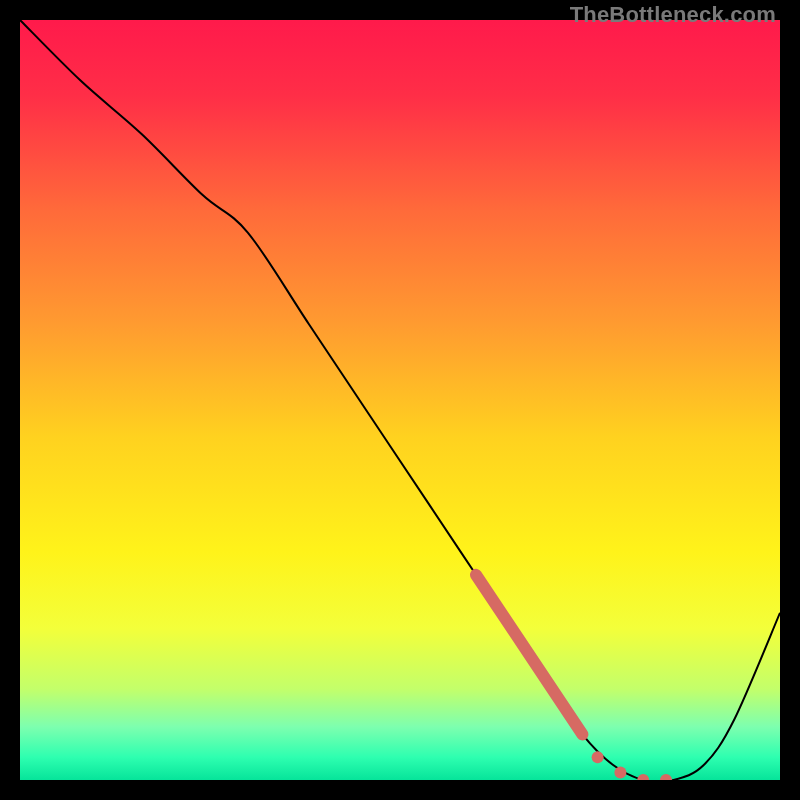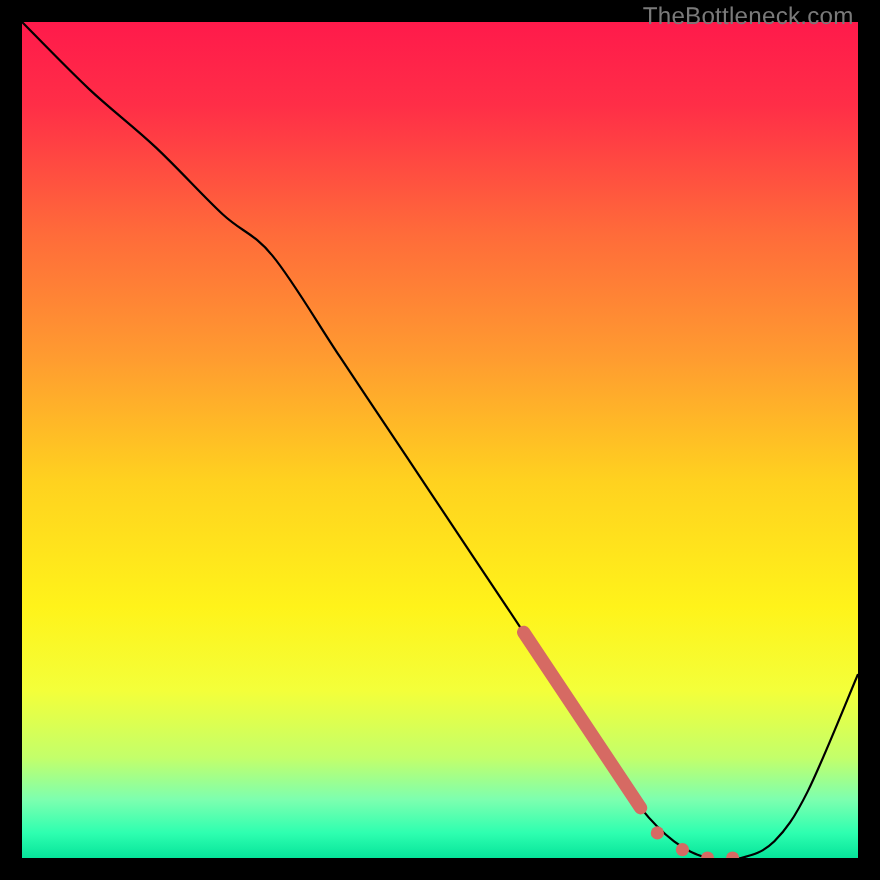--- a/index.html
+++ b/index.html
@@ -18,21 +18,21 @@
     width: 760px;
     height: 760px;
     background: #000;
   }
   .watermark {
     position: absolute;
     top: 2px;
     right: 24px;
     color: #7a7a7a;
     font-size: 22px;
-    font-weight: 400;
+    font-weight: 700;
     letter-spacing: 0.2px;
   }
   svg {
     display: block;
   }
 </style>
 </head>
 <body>
 
 <div class="frame">

